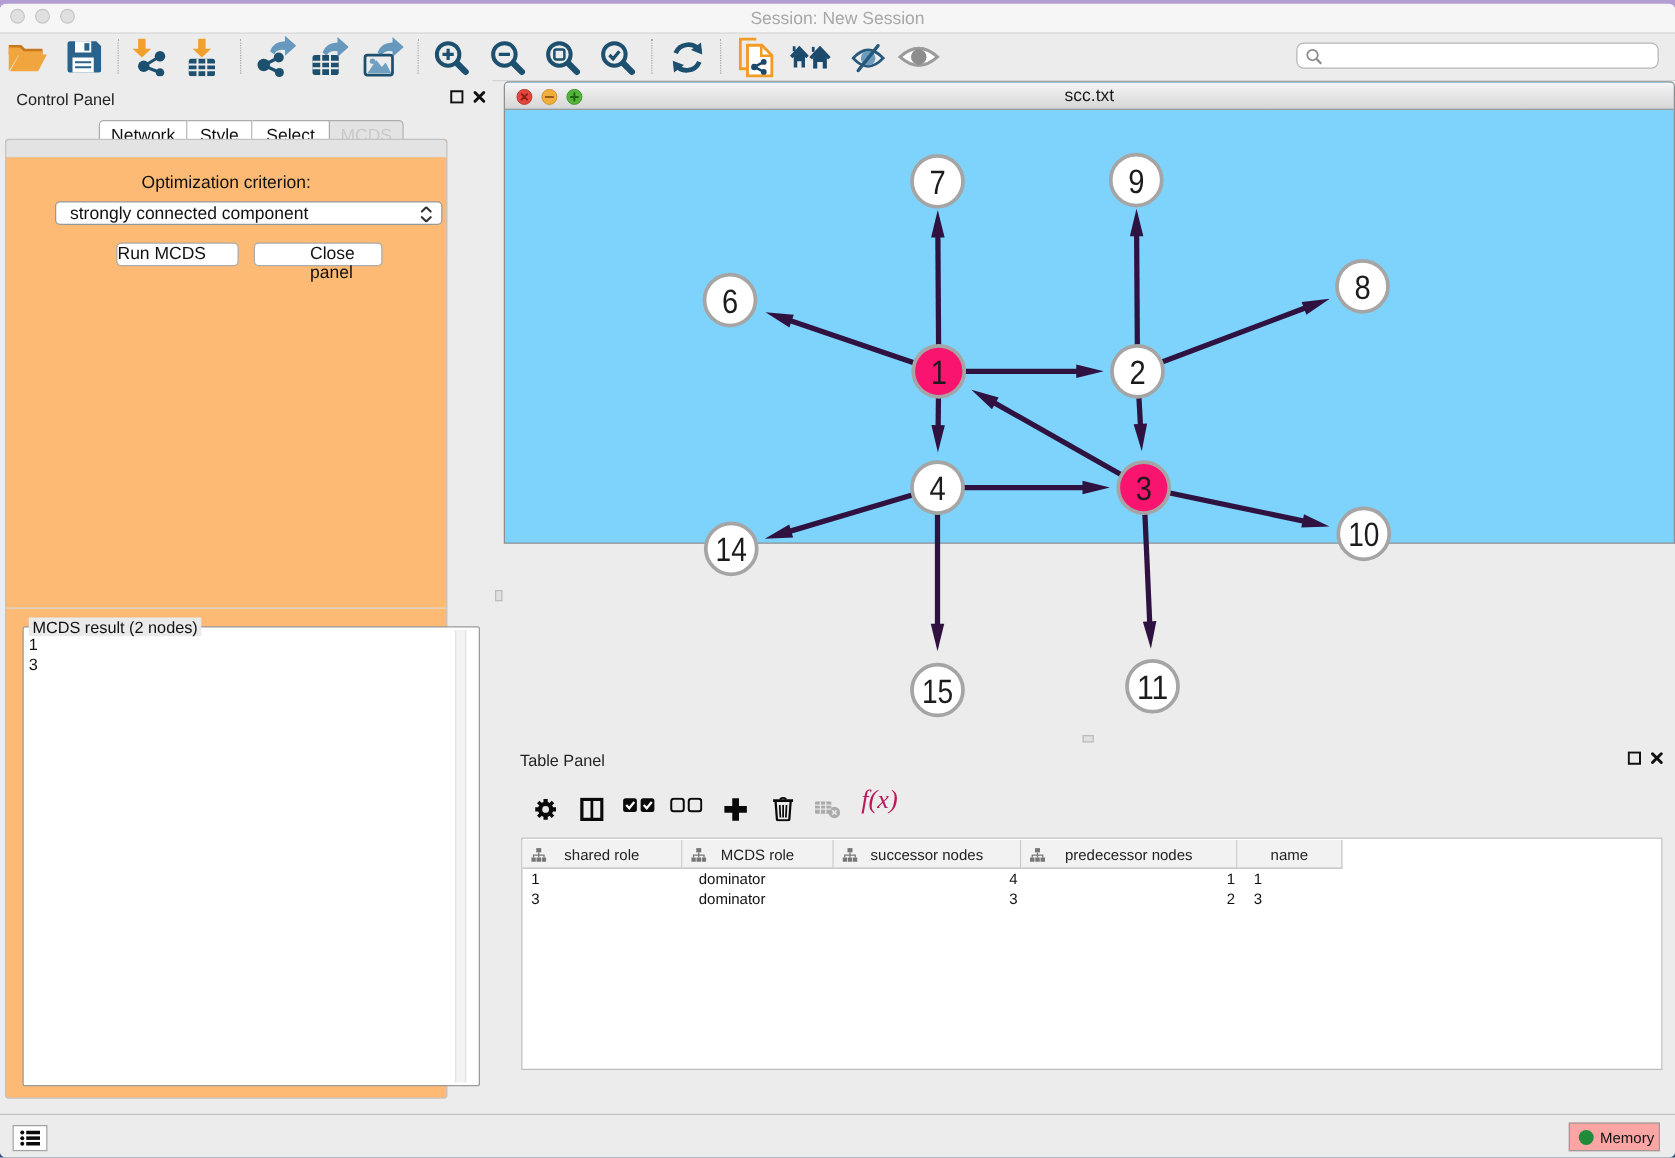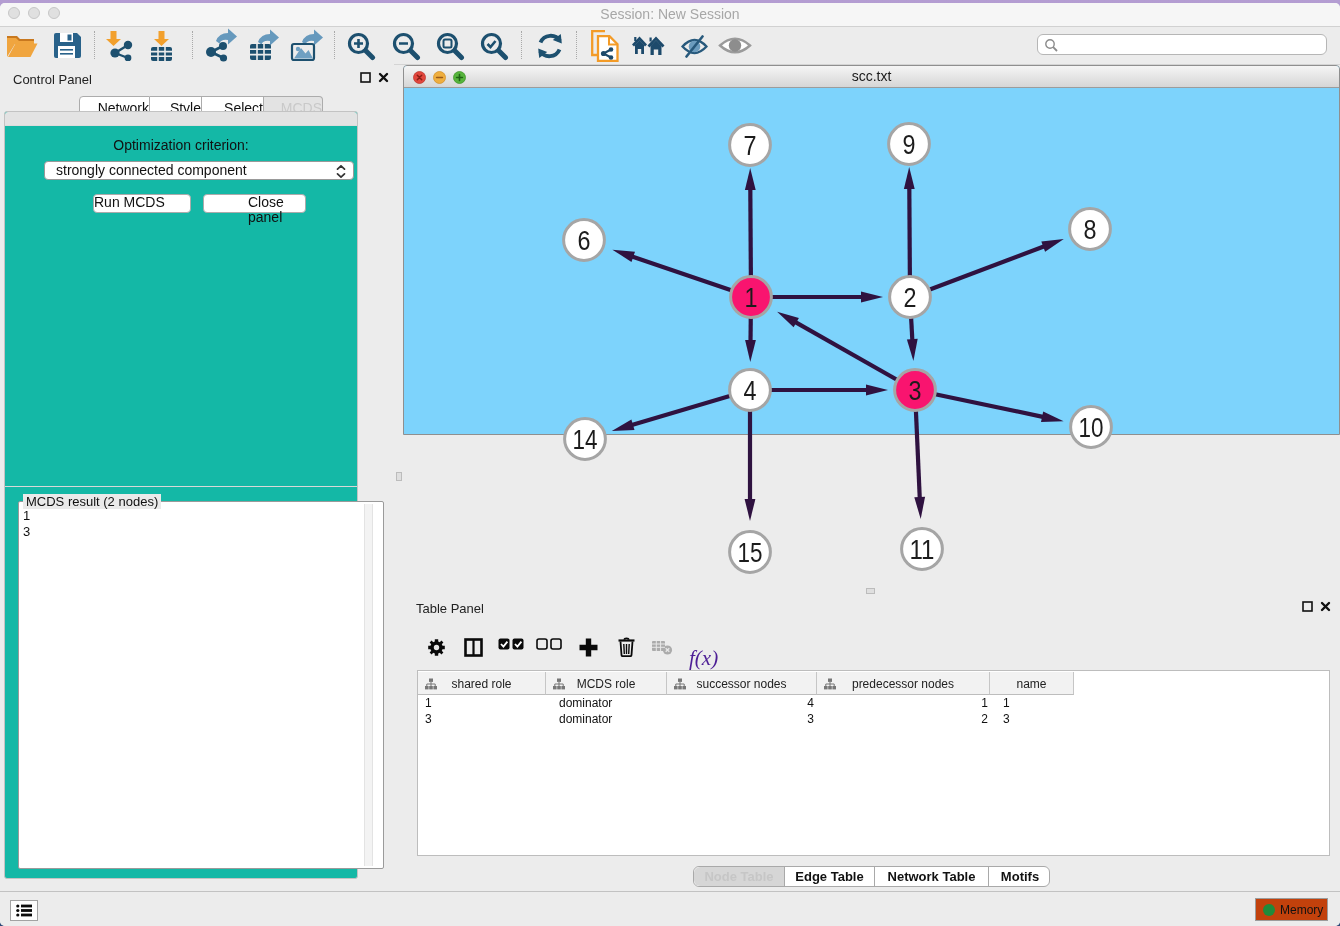--- a/index.html
+++ b/index.html
@@ -11,22 +11,22 @@
   .tl { position:absolute; top:4px; width:12px; height:12px; border-radius:50%; background:#e0e0e0; border:1px solid #c6c6c6; }
   #wtitle { position:absolute; top:3px; left:0; width:100%; text-align:center; font-size:14px; color:#a7a7a7; }
   
   #toolbar { position:absolute; left:0; top:24px; width:1340px; height:38px; background:#ececec; border-bottom:1px solid #d4d4d4; }
   .tbi { position:absolute; top:0; }
   .tsep { position:absolute; top:4px; height:28px; width:0; border-left:1px dotted #a9a9a9; }
   #search { position:absolute; left:1037px; top:7px; width:290px; height:21px; background:#fff; border:1px solid #b6b6b6; border-radius:6px; }
   
   #cp { position:absolute; left:0; top:59px; width:394px; height:829px; background:#ececec; }
   .ptitle { font-size:13px; color:#222; }
-  .tab { position:absolute; top:34px; height:21px; border:1px solid #acacac; background:#fff; font-size:14px; color:#111; text-align:right; line-height:22px; }
-  #tabpane { position:absolute; left:4px; top:49px; width:354px; height:768px; border:1px solid #c3c3c3; border-radius:3px; background:#14b8a6; }
+  .tab { position:absolute; top:34px; height:21px; border:1px solid #acacac; background:#fff; font-size:14px; color:#111; text-align:center; line-height:22px; }
+  #tabpane { position:absolute; left:4px; top:49px; width:354px; height:768px; border:1px solid #c3c3c3; border-radius:3px; background:#fdba74; }
   .btn { position:absolute; background:#fff; border:1px solid #ababab; border-radius:4px; font-size:14px; color:#111; text-align:left; }
   
   #nwin { position:absolute; left:403px; top:62px; width:937px; height:370px; border:1px solid #8f8f8f; border-radius:4px 4px 0 0; background:#7dd3fc; overflow:hidden; }
   #ntitle { position:absolute; left:0; top:0; width:100%; height:22px; background:linear-gradient(180deg,#f5f5f5,#d6d6d6); border-bottom:1px solid #9c9c9c; }
   
   #tp { position:absolute; left:403px; top:594px; width:937px; height:294px; background:#ececec; }
   .hc { position:absolute; top:0; height:23px; background:#f2f2f2; border-right:1px solid #c6c6c6; border-bottom:1px solid #bdbdbd; text-align:center; font-size:12px; color:#222; line-height:24px; }
   .hic { position:absolute; left:7px; top:6px; }
   .hc span { display:inline-block; }
   .trow { position:absolute; left:14px; width:913px; height:16px; font-size:12px; color:#111; }
@@ -319,21 +319,21 @@
       <path stroke="#0a0a0a" stroke-width="1.4" d="M5.8 7 L6.3 17 M8.5 7 V17 M11.2 7 L10.7 17"></path>
     </svg>
     <svg style="position:absolute;left:249px;top:44px" width="21" height="14" viewBox="0 0 21 14">
       <g fill="#ababab">
           <rect x="0" y="0" width="13" height="10" rx="1"></rect>
           <circle cx="15.5" cy="9" r="4.6"></circle>
         </g>
       <path stroke="#e8e8e8" stroke-width="1" d="M0 3 h13 M0 6.3 h13 M4.3 0 v10 M8.6 0 v10"></path>
       <path stroke="#e8e8e8" stroke-width="1.3" d="M13.7 7.2 l3.6 3.6 M17.3 7.2 l-3.6 3.6"></path>
     </svg>
-    <div style="position:absolute;left:286px;top:49px;font-family:'Liberation Serif',serif;font-style:italic;font-size:21px;color:#4c1d95;">f(x)</div>
+    <div style="position:absolute;left:286px;top:30px;font-family:'Liberation Serif',serif;font-style:italic;font-size:21px;color:#be185d;">f(x)</div>
 
     <div style="position:absolute;left:14px;top:73px;width:913px;height:186px;background:#fff;border:1px solid #bdbdbd;"></div>
     <div id="thead" style="position:absolute;left:14px;top:75px;height:23px;">
       <div class="hc" style="left:1px;width:128px;"><svg class="hic" width="12" height="12" viewBox="0 0 12 12">
             <g fill="#777">
               <rect x="4" y="0.5" width="4" height="3.4"></rect>
               <rect x="0" y="8" width="3.6" height="3.4"></rect>
               <rect x="4.2" y="8" width="3.6" height="3.4"></rect>
               <rect x="8.4" y="8" width="3.6" height="3.4"></rect>
             </g>
@@ -375,38 +375,32 @@
         <span style="left:500px;width:71px;text-align:right;">1</span>
         <span style="left:586px;">1</span>
     </div>
     <div class="trow" style="top:114px;">
       <span style="left:8px;">3</span>
         <span style="left:142px;">dominator</span>
       <span style="left:330px;width:67px;text-align:right;">3</span>
         <span style="left:500px;width:71px;text-align:right;">2</span>
         <span style="left:586px;">3</span>
     </div>
-    <div id="btabs">
-      <div class="btab" style="left:0;width:90px;background:#d6d6d6;color:#c6c6c6;border-radius:6px 0 0 6px;">Node Table</div>
-      <div class="btab" style="left:90px;width:90px;border-left:1px solid #a9a9a9;">Edge Table</div>
-      <div class="btab" style="left:180px;width:114px;border-left:1px solid #a9a9a9;">Network Table</div>
-      <div class="btab" style="left:294px;width:63px;border-left:1px solid #a9a9a9;border-radius:0 6px 6px 0;">Motifs</div>
-    </div>
   </div>
   <div id="status">
     <div style="position:absolute;left:10px;top:8px;width:28px;height:21px;background:#fdfdfd;border:1px solid #a2a2a2;">
       <svg style="position:absolute;left:5px;top:3px" width="16" height="13" viewBox="0 0 16 13">
         <g fill="#0a0a0a">
             <circle cx="1.8" cy="2" r="1.6"></circle>
             <circle cx="1.8" cy="6.5" r="1.6"></circle>
             <circle cx="1.8" cy="11" r="1.6"></circle>
         <rect x="5" y="0.6" width="11" height="2.8"></rect>
             <rect x="5" y="5.1" width="11" height="2.8"></rect>
             <rect x="5" y="9.6" width="11" height="2.8"></rect>
           </g>
       </svg>
     </div>
-    <div style="position:absolute;left:1255px;top:6px;width:73px;height:23px;background:#c2410c;border:1px solid #9c9c9c;">
+    <div style="position:absolute;left:1255px;top:6px;width:73px;height:23px;background:#fca5a5;border:1px solid #9c9c9c;">
       <div style="position:absolute;left:7px;top:4.5px;width:12px;height:12px;border-radius:50%;background:#1f8b3b;"></div>
       <div style="position:absolute;left:24px;top:4px;font-size:12px;color:#111;">Memory</div>
     </div>
   </div>
 </div>
 
 </body></html>

